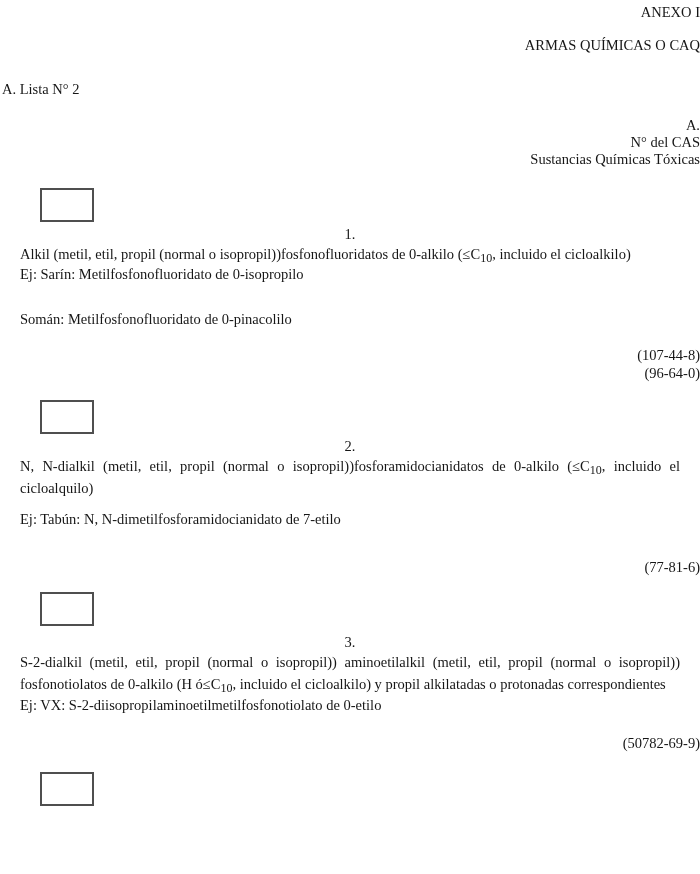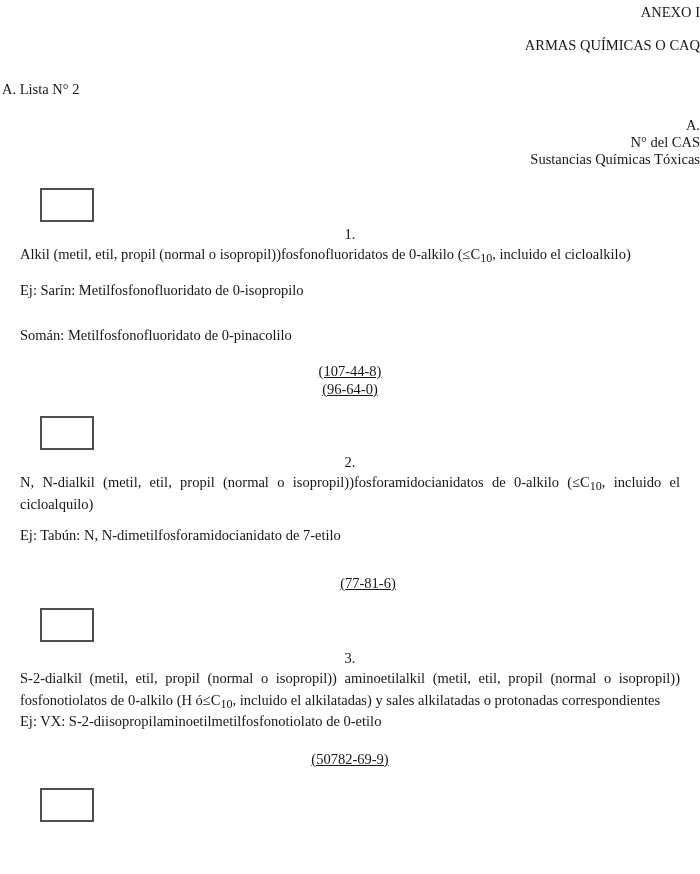--- a/index.html
+++ b/index.html
@@ -36,25 +36,25 @@
     text-align: justify;
     line-height: 22px;
   }
   .desc.single-line { white-space: nowrap; text-align: left; }
   .desc sub {
     font-size: 12px;
     line-height: 0;
     vertical-align: -3px;
   }
   .example { margin-left: 20px; line-height: 18px; }
-  .ex-sarin { margin-top: 16px; }
+  .ex-sarin { margin-top: 0; }
   .ex-soman { margin-top: 27px; }
   .ex-tabun { margin-top: 11px; }
   .ex-vx { margin-top: 1px; }
-  .cas-group { line-height: 18px; text-align: center; text-decoration: underline; }
+  .cas-group { line-height: 18px; text-align: right; }
   .cas-1 { margin-top: 18px; }
   .cas-2 { margin-top: 30px; padding-left: 36px; }
   .cas-3 { margin-top: 20px; }
 </style>
 </head>
 <body>
 
 <div class="center doc-title">ANEXO I</div>
 
 <div class="center subtitle">
@@ -92,21 +92,21 @@
 <div class="example ex-tabun">Ej: Tabún: N, N-dimetilfosforamidocianidato de 7-etilo</div>
 
 <div class="cas-group cas-2">
   <div>(77-81-6)</div>
 </div>
 
 <div class="box box-3"></div>
 
 <div class="item-number num-3">3.</div>
 
-<div class="desc"><span>S-2-dialkil (metil, etil, propil (normal o isopropil)) aminoetilalkil (metil, etil, propil (normal o isopropil)) fosfonotiolatos de 0-alkilo (H ó≤C</span><sub>10</sub><span>, incluido el alkilatadas) y sales alkilatadas o protonadas correspondientes</span></div>
+<div class="desc"><span>S-2-dialkil (metil, etil, propil (normal o isopropil)) aminoetilalkil (metil, etil, propil (normal o isopropil)) fosfonotiolatos de 0-alkilo (H ó≤C</span><sub>10</sub><span>, incluido el cicloalkilo) y propil alkilatadas o protonadas correspondientes</span></div>
 
 <div class="example ex-vx">Ej: VX: S-2-diisopropilaminoetilmetilfosfonotiolato de 0-etilo</div>
 
 <div class="cas-group cas-3">
   <div>(50782-69-9)</div>
 </div>
 
 <div class="box box-4"></div>
 
 </body></html>

